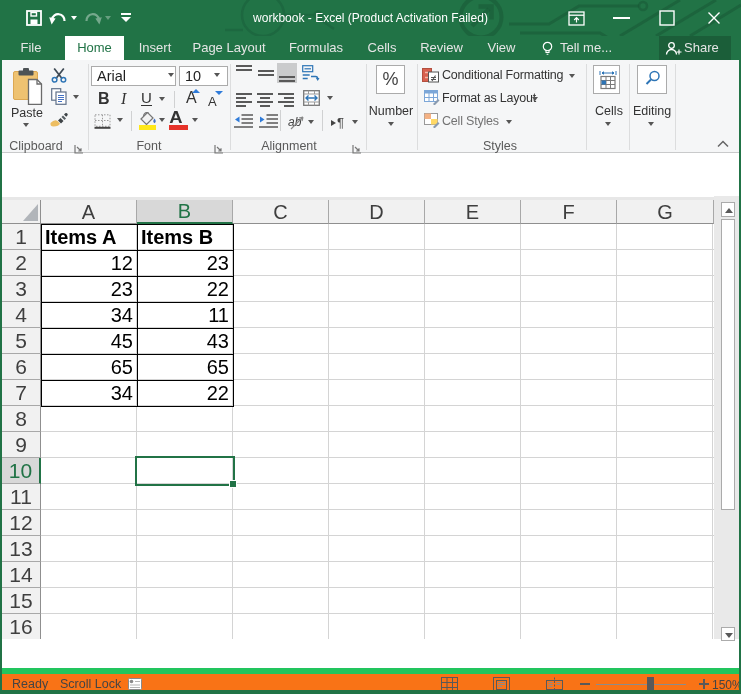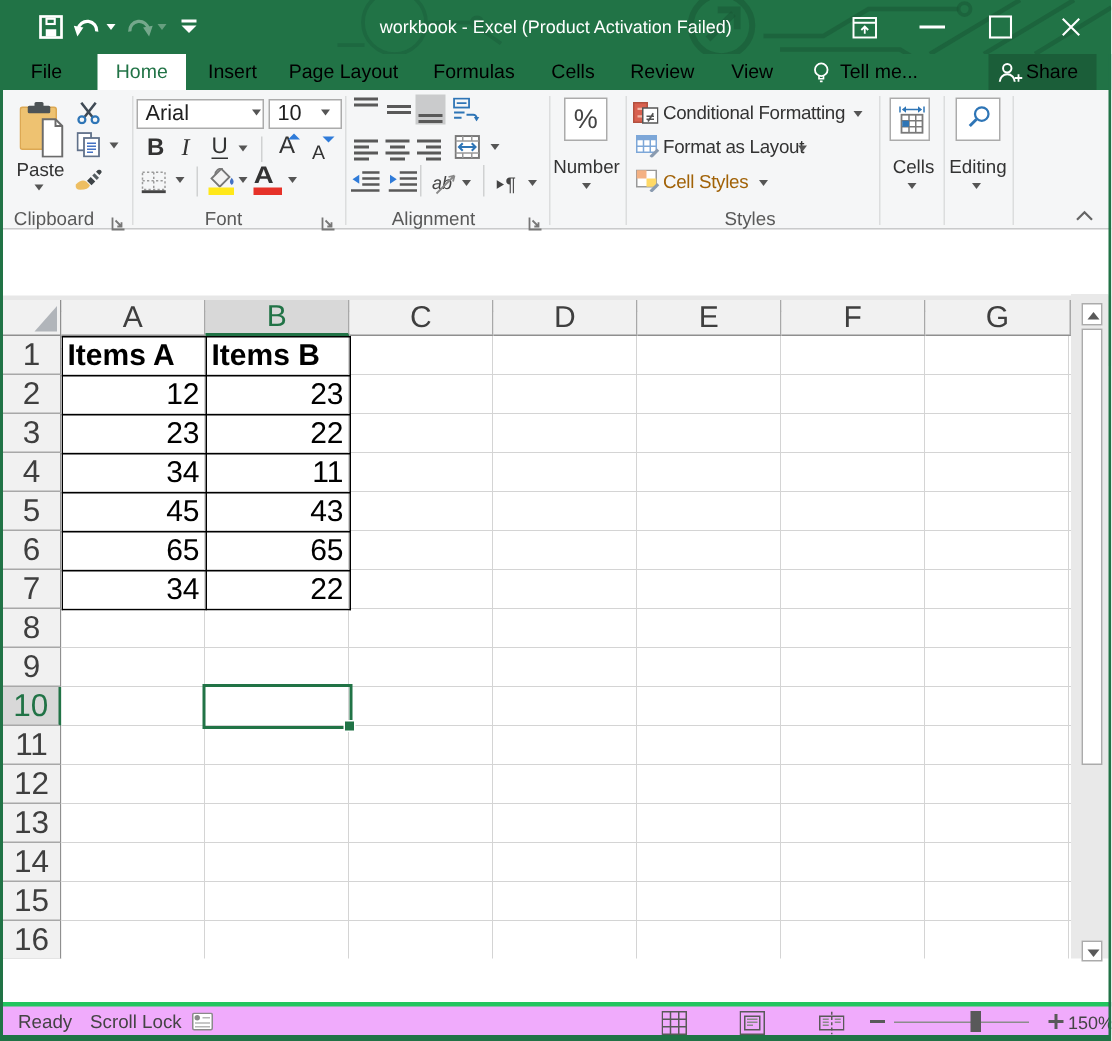--- a/index.html
+++ b/index.html
@@ -2,21 +2,21 @@
 <html><head>
 <meta charset="utf-8">
 <style>
 * { margin:0; padding:0; box-sizing:border-box; }
 body { width:741px; height:694px; font-family:"Liberation Sans", sans-serif; overflow:hidden; }
 #app { position:relative; width:741px; height:694px; background:#fff; overflow:hidden; }
 .abs { position:absolute; }
 
 #titlebar { left:0; top:0; width:741px; height:36px; background:#217346;padding-left:35px; }
 #tabrow { left:0; top:36px; width:741px; height:24px; background:#217346; }
-.tab { position:absolute; top:0; height:24px; line-height:24px; color:#000000; font-size:13px; text-align:center; }
+.tab { position:absolute; top:0; height:24px; line-height:24px; color:#e5e5e5; font-size:13px; text-align:center; }
 #ribbon { left:0; top:60px; width:741px; height:93px; background:#f5f6f7; border-bottom:1px solid #c9cacb; }
 .gdiv { position:absolute; top:4px; width:1px; height:86px; background:#dcddde; }
 .glabel { position:absolute; top:79px; width:120px; text-align:center; font-size:12.5px; color:#595959; }
 .rtxt { font-size:12px; color:#444; }
 .combo { position:absolute; background:#fff; border:1px solid #ababab; }
 .caret { width:0; height:0; border-left:3.5px solid transparent; border-right:3.5px solid transparent; border-top:4px solid #555; position:absolute; }
 .alni { position:absolute; width:16px; height:13px; }
 .alni div { position:absolute; height:2px; background:#595959; }
 .dlgl { position:absolute; width:10px; height:10px; }
 
@@ -29,21 +29,21 @@
 #cells { left:41px; top:224px; width:673px; height:415px; background:#fff;
   background-image:
     repeating-linear-gradient(to right, transparent 0, transparent 95px, #d4d4d4 95px, #d4d4d4 96px),
     repeating-linear-gradient(to bottom, transparent 0, transparent 25px, #d4d4d4 25px, #d4d4d4 26px);
 }
 .cellv { position:absolute; font-size:20px; color:#000; height:26px; line-height:26px; }
 
 #vsb { left:714px; top:196px; width:25px; height:443px; background:#e9e9e9; }
 .sbtn { position:absolute; background:#fff; border:1px solid #ababab; }
 #sheetbar { left:0; top:639px; width:741px; height:29px; background:#e7e7e7; border-top:1px solid #9a9a9a; }
-#statusbar { left:0; top:668px; width:741px; height:22px; background:#f0abfc; border-top:3px solid #22c55e; font-size:12.5px; color:#444; }
+#statusbar { left:0; top:668px; width:741px; height:22px; background:#f97316; border-top:6px solid #22c55e; font-size:12.5px; color:#444; }
 #bottomgreen { left:0; top:690px; width:741px; height:4px; background:#217346; }
 #lborder { left:0; top:36px; width:2px; height:654px; background:#217346; }
 #rborder { left:739px; top:36px; width:2px; height:654px; background:#217346; }
 </style>
 </head>
 <body>
 <div id="app">
   <div class="abs" id="titlebar">
     <svg class="abs" style="left:0;top:0" width="741" height="36" viewBox="0 0 741 36">
       <g stroke="#1d6840" stroke-width="2.5" fill="none">
@@ -286,21 +286,21 @@
       <path d="M9 14 l5 -5 1.5 1.5 -5 5 z" fill="#8a9bb0"></path>
     </svg>
     <div class="rtxt abs" style="left:442px;top:31px;font-size:12.5px;letter-spacing:-0.2px;color:#333">Format as Layout</div>
     <div class="caret" style="left:532px;top:37px"></div>
     <svg class="abs" style="left:424px;top:53px" width="16" height="15" viewBox="0 0 16 15">
       <rect x="0.5" y="0.5" width="13" height="11" fill="#fff" stroke="#999"></rect>
       <rect x="0.5" y="0.5" width="6.5" height="5.5" fill="#f4b183"></rect>
       <rect x="7" y="6" width="6.5" height="5.5" fill="#ffd966"></rect>
       <path d="M9 14 l5 -5 1.5 1.5 -5 5 z" fill="#8a9bb0"></path>
     </svg>
-    <div class="rtxt abs" style="left:442px;top:54px;font-size:12.5px;letter-spacing:-0.2px;color:#a16207">Cell Styles</div>
+    <div class="rtxt abs" style="left:442px;top:54px;font-size:12.5px;letter-spacing:-0.2px;color:#737373">Cell Styles</div>
     <div class="caret" style="left:506px;top:60px"></div>
     <div class="glabel" style="left:440px">Styles</div>
 
     <div class="abs" style="left:593px;top:5px;width:27px;height:29px;background:#fff;border:1px solid #ababab"></div>
     <svg class="abs" style="left:599px;top:10px" width="18" height="20" viewBox="0 0 18 20">
       <path d="M1 1 v4 M17 1 v4 M3 3 h12 M3 3 l1.5 -1.2 v2.4 z M15 3 l-1.5 -1.2 v2.4 z" stroke="#2e75b6" stroke-width="1" fill="#2e75b6"></path>
       <rect x="2" y="6.5" width="14" height="12" fill="#fff" stroke="#7a7a7a" stroke-width="1.2"></rect>
       <path d="M2 10.5 h14 M2 14.5 h14 M7 6.5 v12 M11.5 6.5 v12" stroke="#7a7a7a" stroke-width="1"></path>
       <rect x="2.5" y="10.5" width="4.5" height="4" fill="#2e75b6"></rect>
     </svg>

